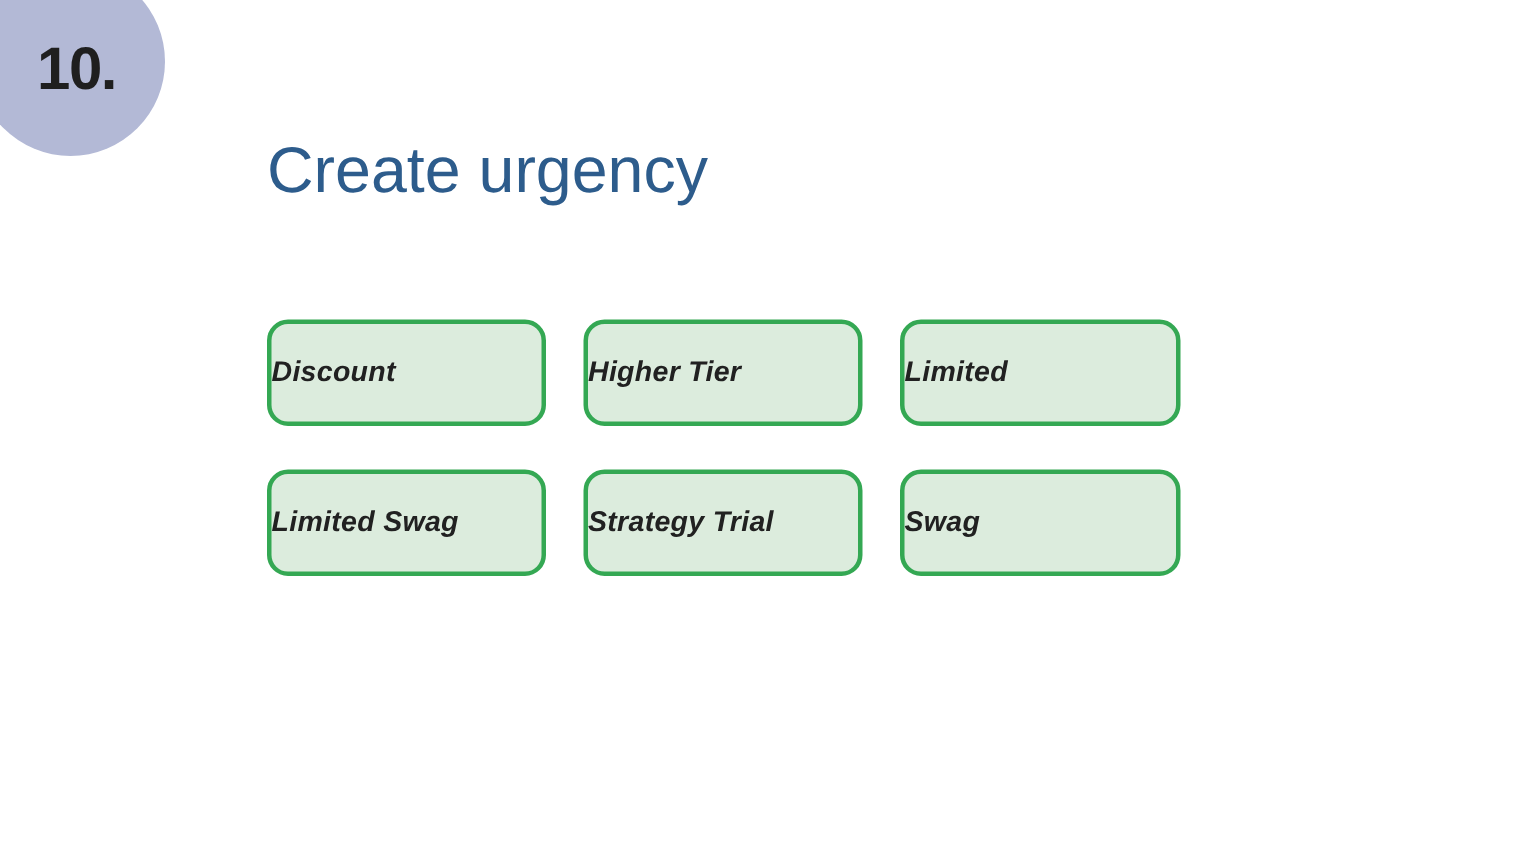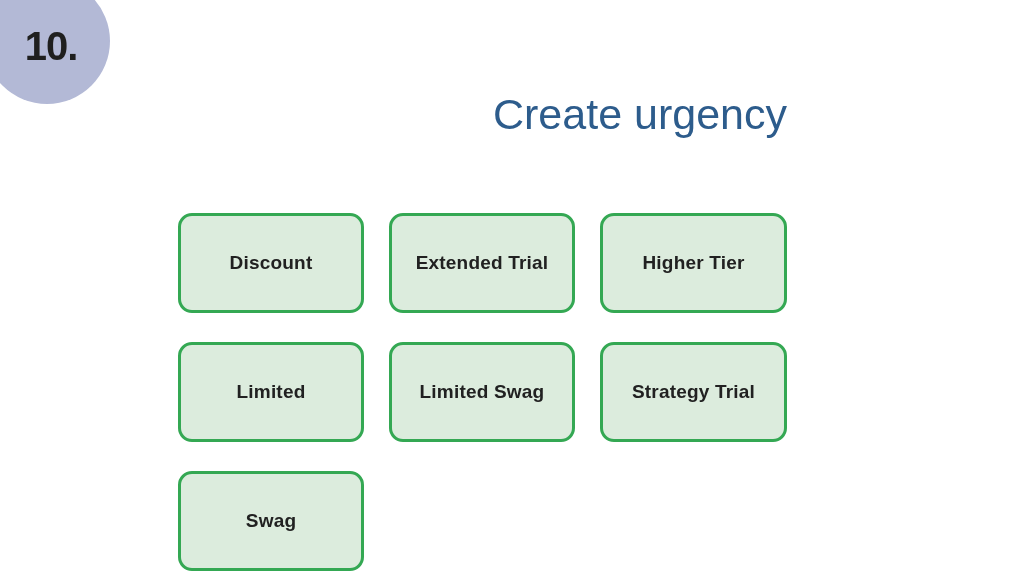--- a/index.html
+++ b/index.html
@@ -35,48 +35,48 @@
     transform: translate(4px, 5px);
     letter-spacing: -1px;
   }
 
   
   .title {
     position: absolute;
     top: 60px;
     left: 178px;
     width: 609px;
-    text-align: right;
+    text-align: left;
     font-size: 43px;
     line-height: 1.2;
     font-weight: 400;
     color: var(--title, #2d5c8c);
     letter-spacing: 0px;
     white-space: nowrap;
   }
 
   
   .grid {
     position: absolute;
     left: 178px;
     top: 213px;
     display: grid;
     grid-template-columns: 186px 186px 187px;
     column-gap: 25px;
     row-gap: 29px;
   }
   .box {
-    height: 100px;
+    height: 71px;
     box-sizing: border-box;
     background: var(--box-bg, #dcecdd);
     border: 3px solid var(--box-border, #34a853);
     border-radius: 14px;
     display: flex;
     align-items: center;
-    justify-content: center;
+    font-style: italic;
   }
   .box span {
     font-size: 19px;
     font-weight: 700;
     color: var(--box-text, #212121);
     letter-spacing: 0.2px;
     white-space: nowrap;
   }
 </style>
 </head>
@@ -88,23 +88,20 @@
     <span class="num">10.</span>
   </div>
 
   <h1 class="title">Create urgency</h1>
 
   <div class="grid">
     <div class="box">
       <span>Discount</span>
     </div>
     <div class="box">
-      <span>Extended Trial</span>
-    </div>
-    <div class="box">
       <span>Higher Tier</span>
     </div>
     <div class="box">
       <span>Limited</span>
     </div>
     <div class="box">
       <span>Limited Swag</span>
     </div>
     <div class="box">
       <span>Strategy Trial</span>

